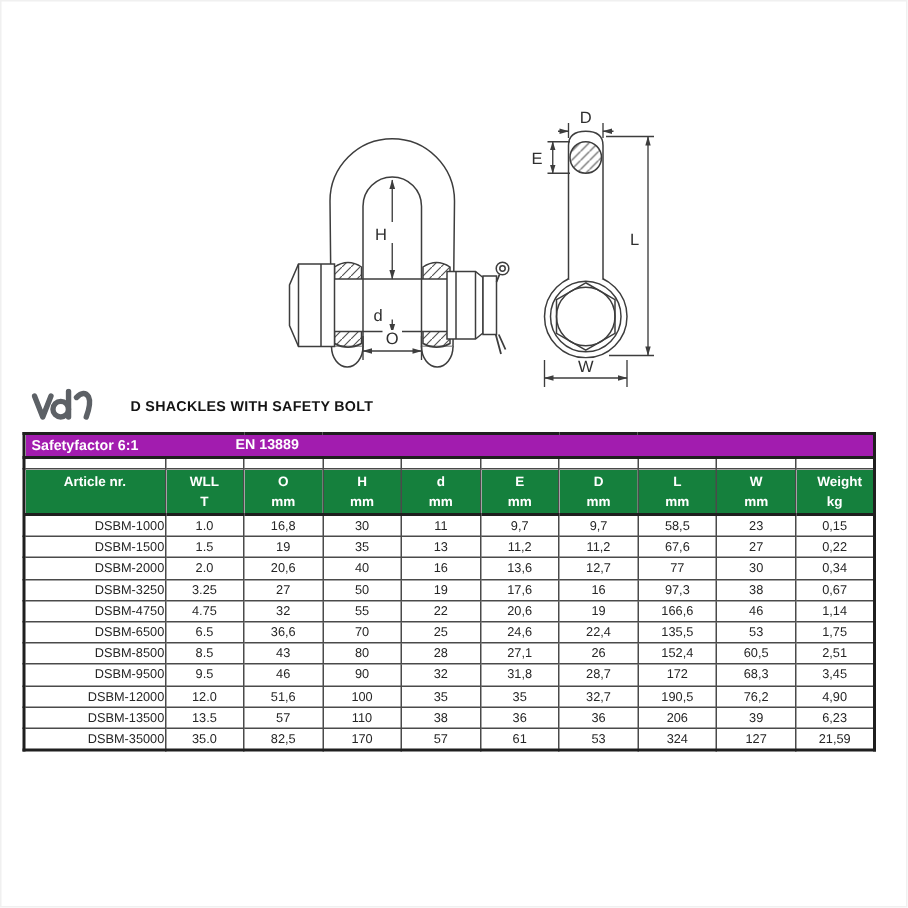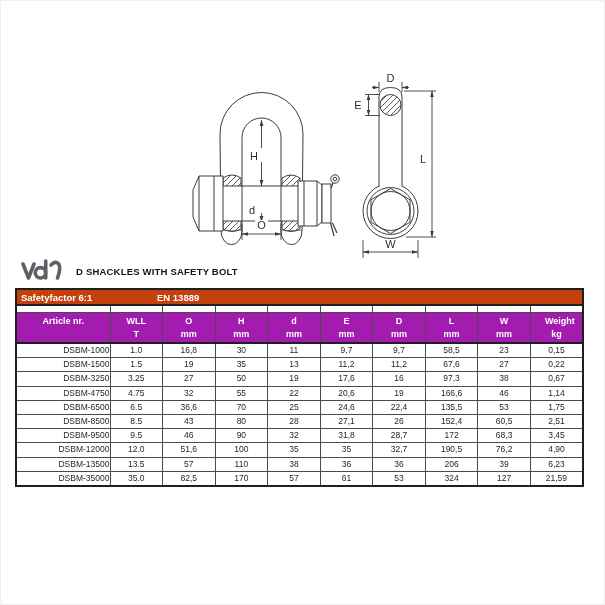--- a/index.html
+++ b/index.html
@@ -7,39 +7,39 @@
     width:605px;height:605px;background:#ffffff;position:relative;
     font-family:"Liberation Sans", sans-serif;overflow:hidden;
     border:1px solid #f0f0f0;box-sizing:border-box;
   }
   
   .drawing-front{position:absolute;left:185px;top:75px;}
   .drawing-side{position:absolute;left:350px;top:70px;}
   svg text{font-family:"Liberation Sans", sans-serif;font-size:11px;fill:#2f2f2f;}
 
   
-  .brand-row{position:absolute;left:20px;top:258px;display:flex;align-items:center;gap:11px;}
+  .brand-row{position:absolute;left:20px;top:258px;display:flex;align-items:center;gap:22px;}
   .doc-title{font-size:9.5px;font-weight:bold;color:#141414;letter-spacing:.2px;}
 
   
   .spec-table{
     position:absolute;left:14px;top:287px;width:569px;
     border-collapse:collapse;table-layout:fixed;
     border:2px solid #1f1f1f;
   }
   .spec-table td,.spec-table th{border:1px solid #4a4a4a;overflow:hidden;white-space:nowrap;}
   .bar-row td{
-    background:#c2410c;color:#fff;font-weight:bold;font-size:9.5px;
+    background:#a21caf;color:#fff;font-weight:bold;font-size:9.5px;
     height:14px;text-align:left;padding:0 0 0 4px;position:relative;
     border:2px solid #1f1f1f;
   }
   .bar-standard{position:absolute;left:140px;top:50%;transform:translateY(-50%);}
   .empty-row td{height:6px;background:#fff;padding:0;}
   .head-row th{
-    background:#a21caf;color:#fff;font-size:9px;font-weight:bold;
+    background:#15803d;color:#fff;font-size:9px;font-weight:bold;
     padding:2px 14px 2px;border-bottom:2px solid #1f1f1f;
   }
   .col-label{height:13px;line-height:13px;text-align:center;}
   .col-unit{height:12px;line-height:12px;text-align:center;}
   .spec-table tbody td{
     height:13.2px;line-height:13.2px;font-size:8.5px;color:#262626;
     text-align:center;padding:0;background:#fff;
   }
   .spec-table tbody td.article{text-align:right;padding-left:3px;}
 </style>
@@ -262,20 +262,32 @@
         <td>19</td>
         <td>35</td>
         <td>13</td>
         <td>11,2</td>
         <td>11,2</td>
         <td>67,6</td>
         <td>27</td>
         <td>0,22</td>
       </tr>
       <tr>
+        <td class="article">DSBM-2000</td>
+        <td>2.0</td>
+        <td>20,6</td>
+        <td>40</td>
+        <td>16</td>
+        <td>13,6</td>
+        <td>12,7</td>
+        <td>77</td>
+        <td>30</td>
+        <td>0,34</td>
+      </tr>
+      <tr>
         <td class="article">DSBM-3250</td>
         <td>3.25</td>
         <td>27</td>
         <td>50</td>
         <td>19</td>
         <td>17,6</td>
         <td>16</td>
         <td>97,3</td>
         <td>38</td>
         <td>0,67</td>

